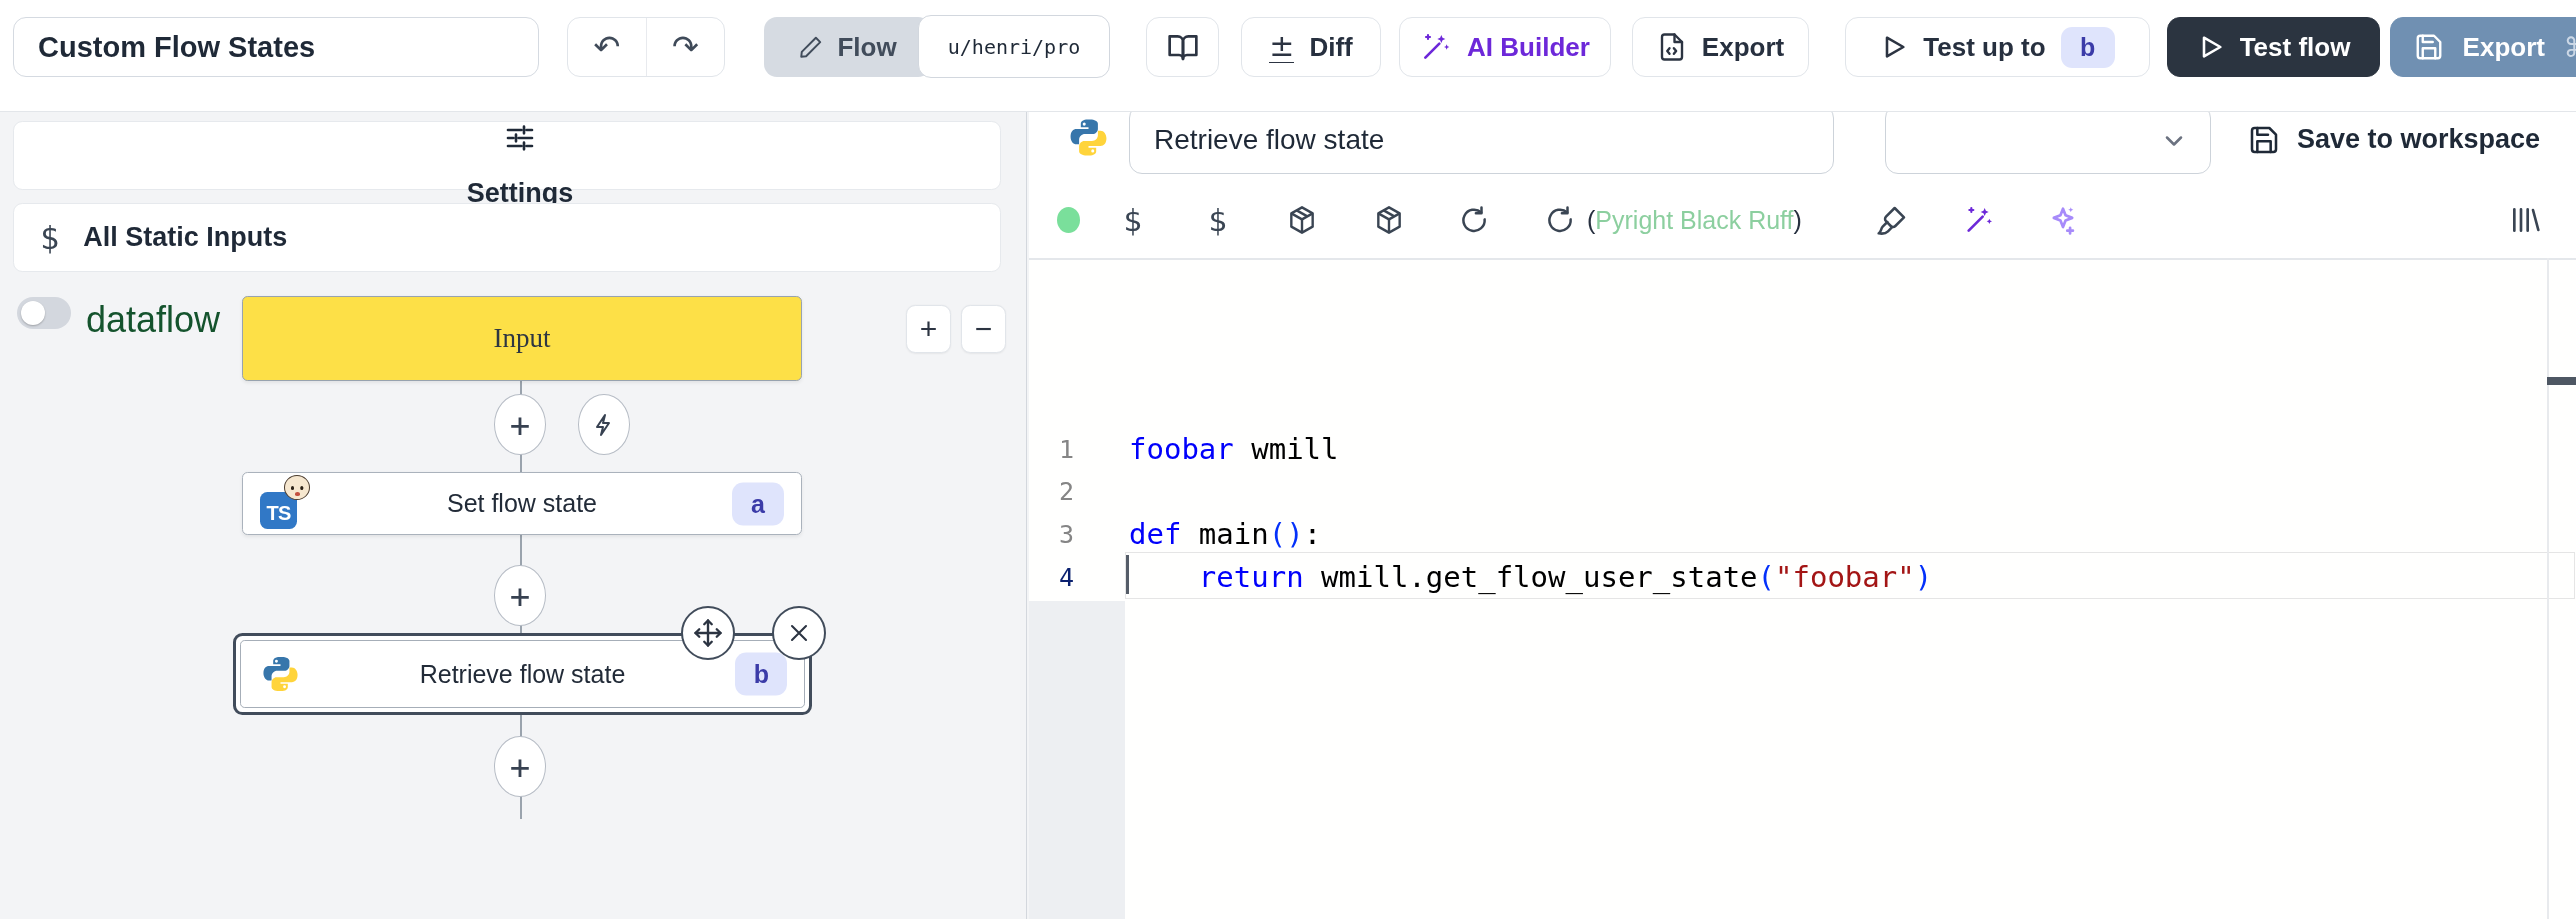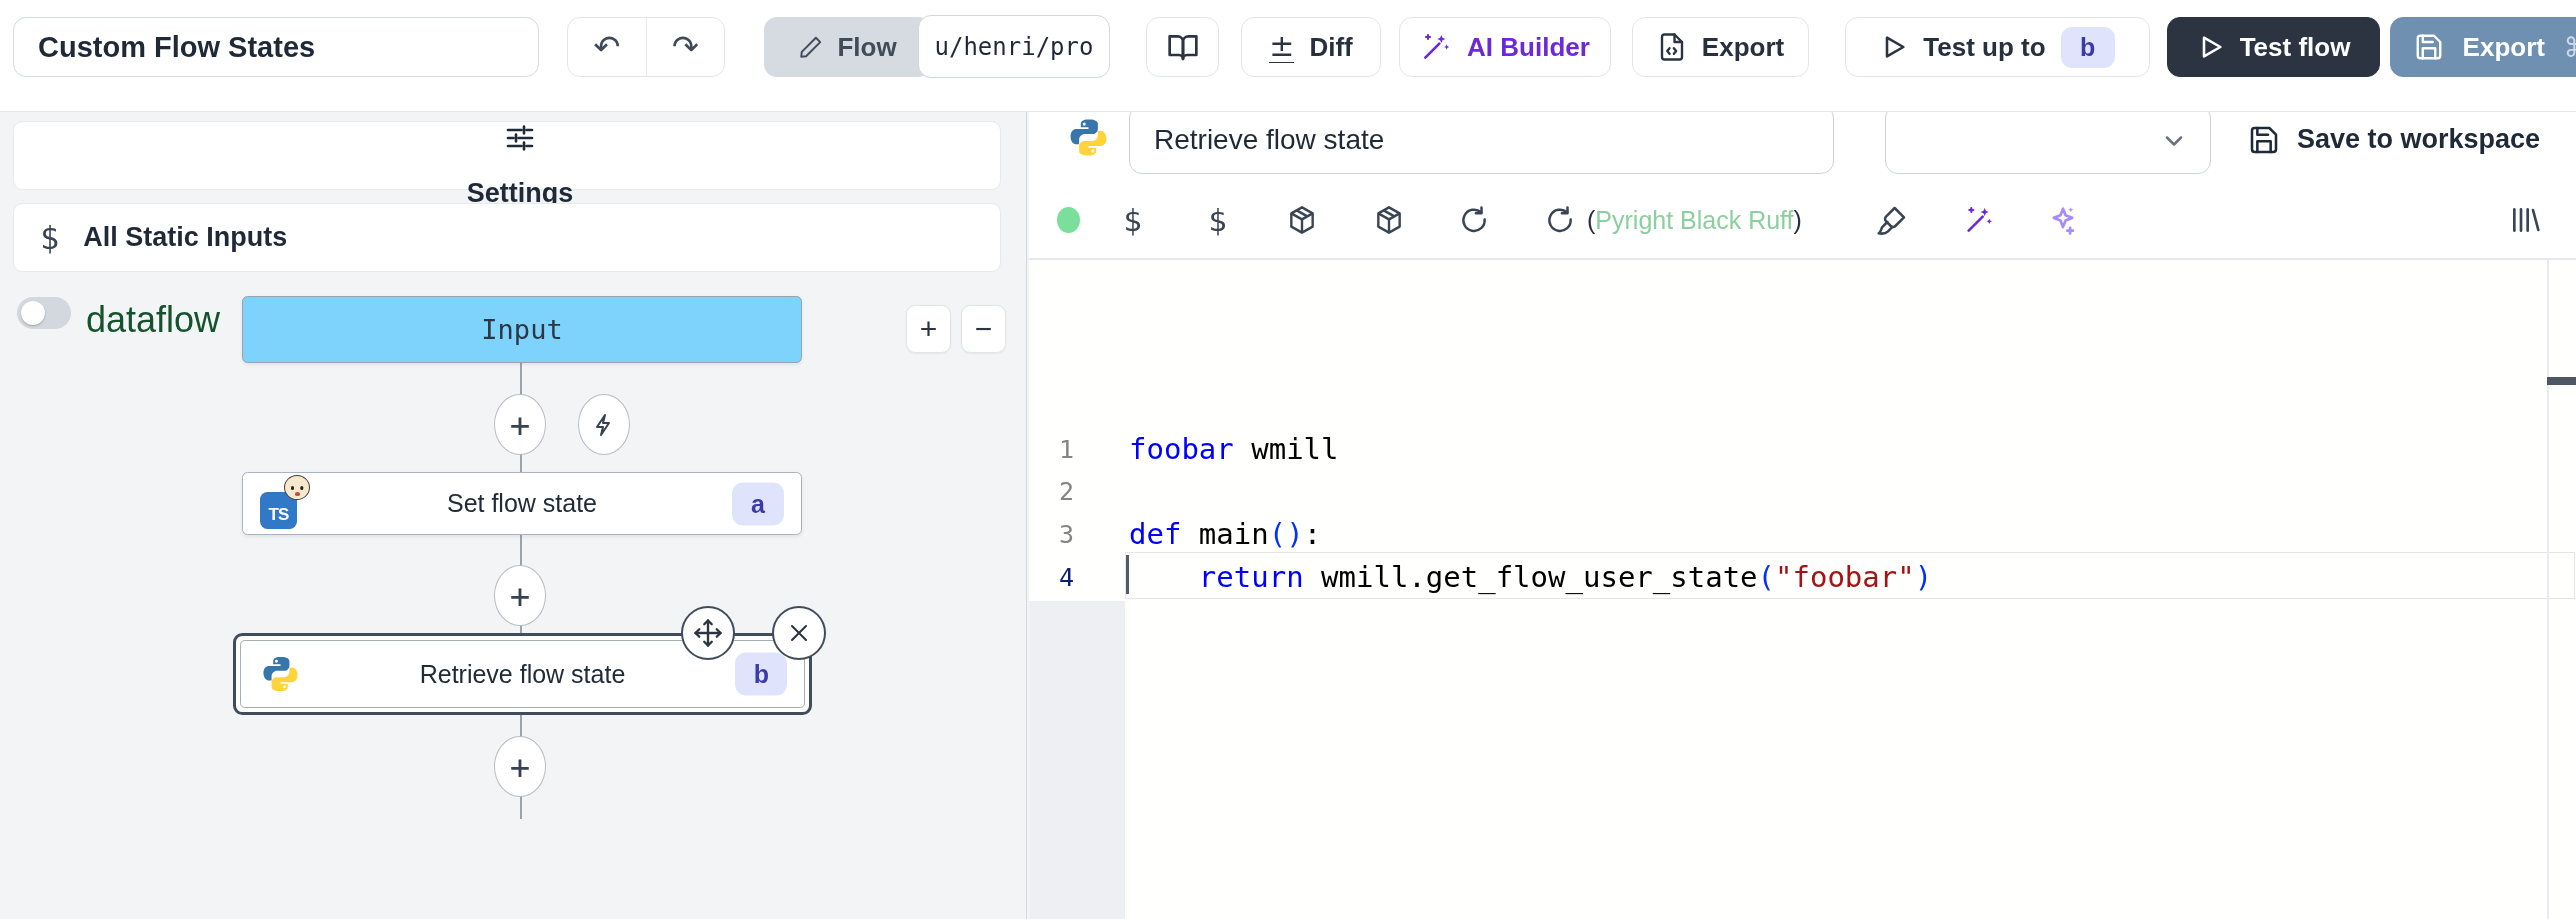--- a/index.html
+++ b/index.html
@@ -9,21 +9,21 @@
 
   
   .topbar { position:absolute; left:0; top:0; width:2576px; height:112px; background:#ffffff; border-bottom:1.9px solid #e3e6ea; z-index:5; }
   .tb { position:absolute; top:17px; height:60px; background:#fff; border:1.9px solid #e1e5ea; border-radius:13px; display:flex; align-items:center; justify-content:center; gap:15px; font-weight:bold; font-size:26px; color:#27303f; cursor:pointer; }
   .flow-name { left:13px; width:526px; justify-content:flex-start; padding-left:24px; font-size:29px; color:#1f2937; border-color:#d5dae1; cursor:text; }
   .undo-redo { left:567px; width:158px; gap:0; padding:0; overflow:hidden; }
   .undo-redo .half { width:79px; height:100%; display:flex; align-items:center; justify-content:center; font-family:"DejaVu Sans", sans-serif; font-weight:normal; font-size:32px; color:#3f4a59; }
   .undo-redo .half + .half { border-left:1.9px solid #e8eaee; }
   .path-group { position:absolute; left:764px; top:17px; height:60px; display:flex; }
   .path-left { height:60px; width:167px; background:#d6dbe2; border-radius:13px; display:flex; align-items:center; justify-content:center; gap:13px; font-weight:bold; font-size:26px; color:#414c5b; }
-  .path-right { position:absolute; left:154px; top:-1.9px; height:63px; width:192px; background:#fff; border:1.9px solid #d2d7de; border-radius:13px; display:flex; align-items:center; justify-content:center; font-family:"DejaVu Sans Mono", monospace; font-size:24px; font-weight:normal; color:#1f2937; }
+  .path-right { position:absolute; left:154px; top:-1.9px; height:63px; width:192px; background:#fff; border:1.9px solid #d2d7de; border-radius:13px; display:flex; align-items:center; justify-content:center; font-family:"DejaVu Sans Mono", monospace; font-size:20px; font-weight:normal; color:#1f2937; }
   .book-btn { left:1146px; width:73px; }
   .diff-btn { left:1241px; width:140px; }
   .pm { font-family:"DejaVu Sans", sans-serif; font-weight:normal; font-size:30px; color:#2c3442; border-bottom:1.9px solid #2c3442; line-height:1; padding-bottom:0.9px; }
   .ai-btn { left:1399px; width:212px; color:var(--ai-purple,#6d28d9); }
   .export-btn { left:1632px; width:177px; }
   .testupto-btn { left:1845px; width:305px; }
   .badge { background:var(--badge-bg,#dfe4fc); color:var(--badge-text,#3b3ba8); font-weight:bold; font-size:25px; border-radius:11.2px; width:54px; height:41px; display:flex; align-items:center; justify-content:center; }
   .testflow-btn { left:2167px; width:213px; background:var(--dark-btn,#2b3440); border-color:var(--dark-btn,#2b3440); color:#fff; }
   .draft-btn { left:2390px; width:223px; background:var(--draft-bg,#7090b2); border-color:var(--draft-bg,#7090b2); color:#fff; justify-content:flex-start; padding-left:23px; gap:18.6px; }
   .draft-shortcut { font-family:"DejaVu Sans", sans-serif; font-weight:normal; font-size:27px; color:#ccd8e6; letter-spacing:1.9px; }
@@ -33,26 +33,26 @@
   .card { position:absolute; left:13px; width:988px; height:69px; background:#fff; border:1.9px solid #e6e9ed; border-radius:9.3px; display:flex; align-items:center; padding-left:26px; gap:24px; font-weight:bold; font-size:27px; color:#1f2937; cursor:pointer; }
   .card-settings { top:25px;flex-direction:column; }
   .card-inputs { top:107px; }
   .dollar-glyph { font-family:"DejaVu Sans Mono", monospace; font-weight:normal; font-size:32px; color:#3a4553; }
   .toggle { position:absolute; left:17px; top:201px; width:54px; height:32px; background:#d3d7de; border-radius:16px; cursor:pointer; }
   .toggle .knob { position:absolute; left:3.7px; top:3.7px; width:24px; height:24px; background:#fff; border-radius:50%; box-shadow:0 0.9px 1.9px rgba(0,0,0,.25); }
   .toggle-label { position:absolute; left:86px; top:203px; font-size:36px; color:#14532d; }
   .connector { position:absolute; left:520px; top:265px; width:1.9px; height:458px; background:#9aa3ad; }
   .node { position:absolute; left:242px; width:560px; background:#fff; border:1.9px solid #aab2bc; border-radius:5.6px; display:flex; align-items:center; justify-content:center; box-shadow:0 1.9px 3.7px rgba(0,0,0,.07); font-size:25px; color:#222b38; cursor:pointer; z-index:1; }
   .node-mono { font-family:"DejaVu Sans Mono", monospace; font-size:27px; color:#2d3642; }
-  .node-input { top:200px; height:67px; background:#7dd3fc; border-color:#98a3af; }
+  .node-input { top:200px; height:85px; background:#fde047; border-color:#98a3af;font-family:Liberation Serif, serif; }
   .node-set { top:376px; height:63px; }
   .node-result { top:721px; height:61px; }
   .node-badge { position:absolute; right:17px; top:50%; transform:translateY(-50%); width:52px; height:43px; }
   .icon-stack { position:absolute; left:17px; top:50%; transform:translateY(-50%); width:54px; height:50px; }
-  .ts-square { position:absolute; left:0; bottom:0; width:37px; height:37px; background:#3178c6; border-radius:7.4px; color:#fff; font-weight:bold; font-size:17px; display:flex; align-items:flex-end; justify-content:center; padding-bottom:3.7px; letter-spacing:-0.9px; }
+  .ts-square { position:absolute; left:0; bottom:0; width:37px; height:37px; background:#3178c6; border-radius:7.4px; color:#fff; font-weight:bold; font-size:20px; display:flex; align-items:flex-end; justify-content:center; padding-bottom:3.7px; letter-spacing:-0.9px; }
   .bun-face { position:absolute; left:24px; top:-3.7px; width:26px; height:25px; background:#f6e7cf; border:1.9px solid #4a3b2d; border-radius:50%; }
   .bun-face::before { content:""; position:absolute; left:5.6px; top:10.2px; width:3.7px; height:3.7px; background:#2b2117; border-radius:50%; box-shadow:9.3px 0 0 #2b2117; }
   .bun-face::after { content:""; position:absolute; left:10.2px; top:16px; width:4.7px; height:3.7px; background:#c2503f; border-radius:50%; }
   .retrieve-wrap { position:absolute; left:233px; top:537px; width:579px; height:82px; border:3.7px solid #414c5b; border-radius:9.3px; background:#fff; padding:3.7px; cursor:pointer; z-index:2; }
   .retrieve-inner { position:relative; width:100%; height:100%; border:1.9px solid #a6aeb8; border-radius:4.7px; background:#fff; display:flex; align-items:center; justify-content:center; font-size:25px; color:#222b38; }
   .py-node-icon { position:absolute; left:20.5px; top:50%; transform:translateY(-50%); }
   .circle-btn { position:absolute; width:54px; height:54px; border-radius:50%; background:#fff; border:2.8px solid #414c5b; display:flex; align-items:center; justify-content:center; cursor:pointer; z-index:3; }
   .move-btn { left:681px; top:510px; }
   .close-btn { left:772px; top:510px; }
   .plus-pill { position:absolute; width:52px; height:61px; border-radius:50%; background:#fff; border:1.9px solid #b6bcc5; display:flex; align-items:center; justify-content:center; font-family:"DejaVu Sans Mono", monospace; font-size:34px; color:#374151; cursor:pointer; z-index:1; }

